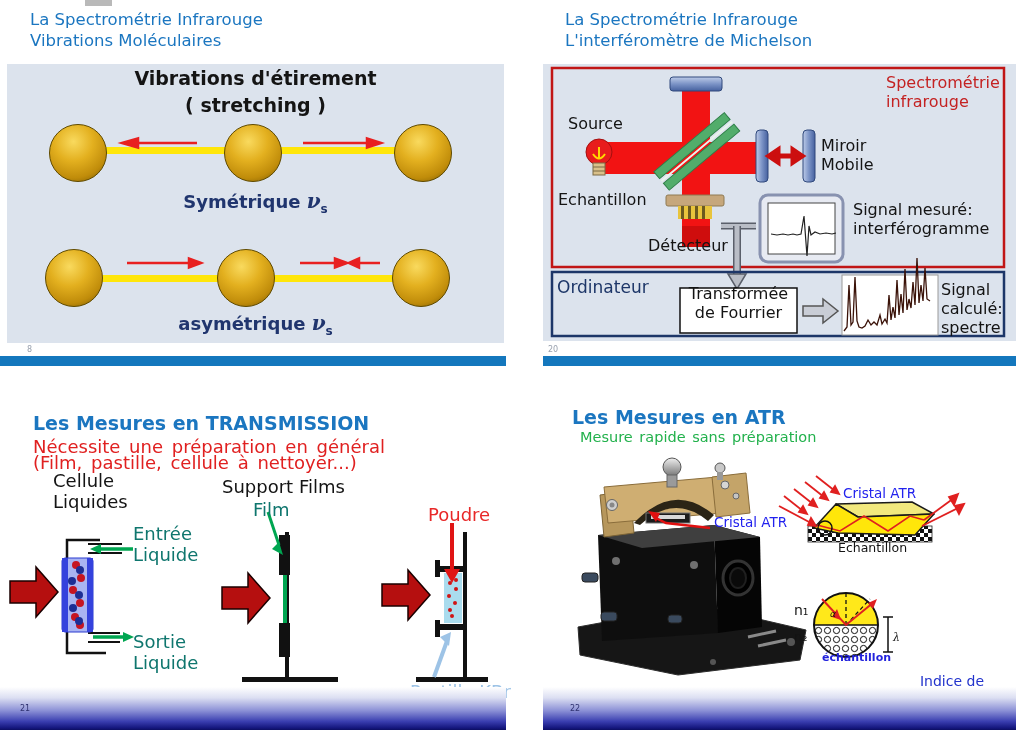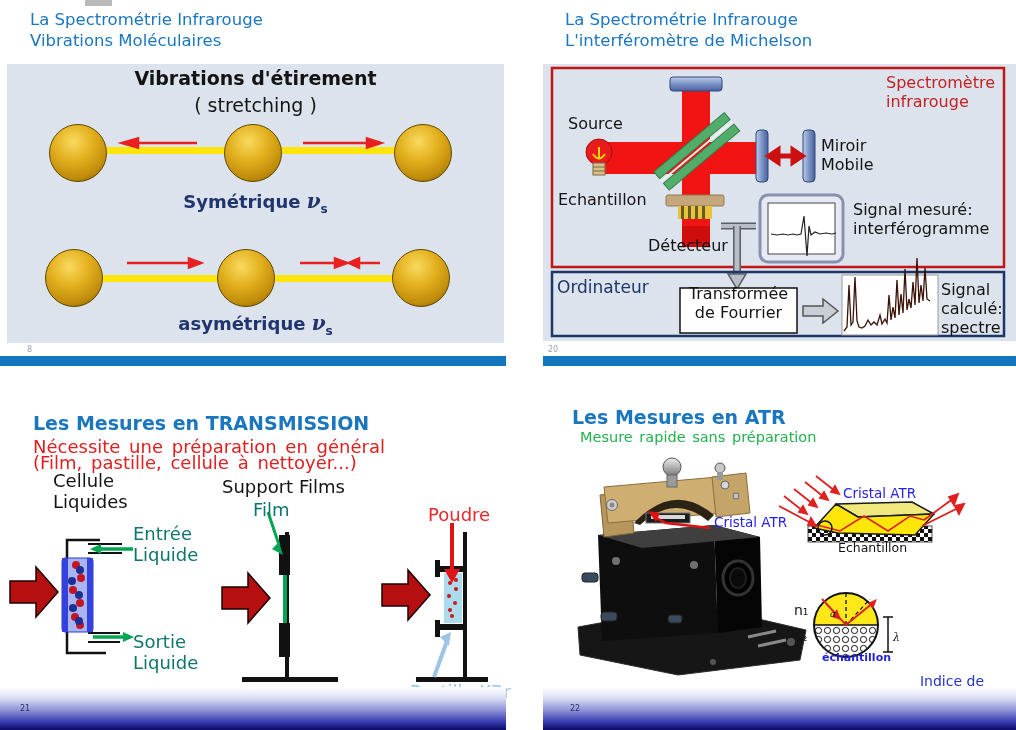--- a/index.html
+++ b/index.html
@@ -8,21 +8,21 @@
   .t{position:absolute;white-space:pre-line;line-height:1.18;color:#141414;}
   .abs{position:absolute;}
   .heading{color:#1b76c0;font-size:16.5px;line-height:1.28;}
   .slide-bg{position:absolute;background:#dce3ed;}
   .bar{position:absolute;top:356px;height:10px;background:#1477bd;}
   .footer-grad{position:absolute;top:687px;height:43px;
      background:linear-gradient(180deg,#ffffff 0%,#dcdff2 25%,#8b90d6 55%,#3a3eb0 80%,#15177e 95%,#0c0e62 100%);}
   .pagenum-top{font-size:8px;color:#98a0ae;}
   .pagenum-bot{font-size:8px;color:#2f3270;}
   .tl-title{left:7px;top:67px;width:497px;text-align:center;font-size:19px;font-weight:bold;}
-  .tl-sub{left:7px;top:94px;width:497px;text-align:center;font-size:19px;font-weight:normal;}
+  .tl-sub{left:7px;top:94px;width:497px;text-align:center;font-size:19px;font-weight:bold;}
   .mode{left:7px;width:497px;text-align:center;font-size:18px;font-weight:bold;color:#20356e;}
   .mode .nu{font-family:"DejaVu Serif",serif;font-style:italic;font-size:20px;}
   .mode sub{font-size:12px;}
   .lbl16{font-size:16px;}
   .navytxt{color:#1d3668;font-size:17px;}
   .redtxt{color:#c42222;}
   .fourier{left:680px;top:288px;width:117px;height:31px;display:flex;align-items:center;justify-content:center;
            text-align:center;font-size:16px;}
   .bl-title{left:33px;top:412px;font-size:19px;font-weight:bold;color:#1b76c0;}
   .bl-sub{font-size:18px;color:#e02020;word-spacing:3px;}
@@ -170,21 +170,21 @@
 
     <rect x="12" y="208" width="452" height="64" fill="none" stroke="#1d3668" stroke-width="2.5"></rect>
     <rect x="140" y="224" width="117" height="45" fill="#ffffff" stroke="#111" stroke-width="1.5"></rect>
     <polygon points="263,242 283,242 283,235 298,247 283,259 283,252 263,252" fill="#c9cdd6" stroke="#555" stroke-width="1.5"></polygon>
     <g>
       <rect x="302" y="211" width="96" height="60" fill="#ffffff" stroke="#9a9a9a"></rect>
       <path d="M304,267 l3,-4 l2,-42 l2,40 l2,-3 l2,-45 l2,44 l2,6 l3,1 l3,-2 l3,-6 l3,5 l3,-3 l3,3 l3,-10 l2,9 l3,-5 l2,4 l2,-28 l2,25 l2,-13 l2,11 l2,-38 l2,35 l2,-21 l2,19 l2,-44 l2,41 l2,-11 l2,9 l2,-26 l2,23 l2,-47 l2,45 l2,-18 l2,16 l2,-33 l2,31 l3,2" fill="none" stroke="#3a1208" stroke-width="1.3"></path>
     </g>
   </svg>
 
-  <div class="t redtxt lbl16" style="left:886px;top:74px;">Spectromètre
+  <div class="t redtxt lbl16" style="left:886px;top:74px;">Spectrométrie
 infrarouge</div>
   <div class="t lbl16" style="left:568px;top:115px;">Source</div>
   <div class="t lbl16" style="left:821px;top:137px;">Miroir
 Mobile</div>
   <div class="t lbl16" style="left:558px;top:191px;">Echantillon</div>
   <div class="t lbl16" style="left:648px;top:237px;">Détecteur</div>
   <div class="t lbl16" style="left:853px;top:201px;">Signal mesuré:
 interférogramme</div>
   <div class="t navytxt" style="left:557px;top:277px;">Ordinateur</div>
   <div class="t fourier">Transformée

